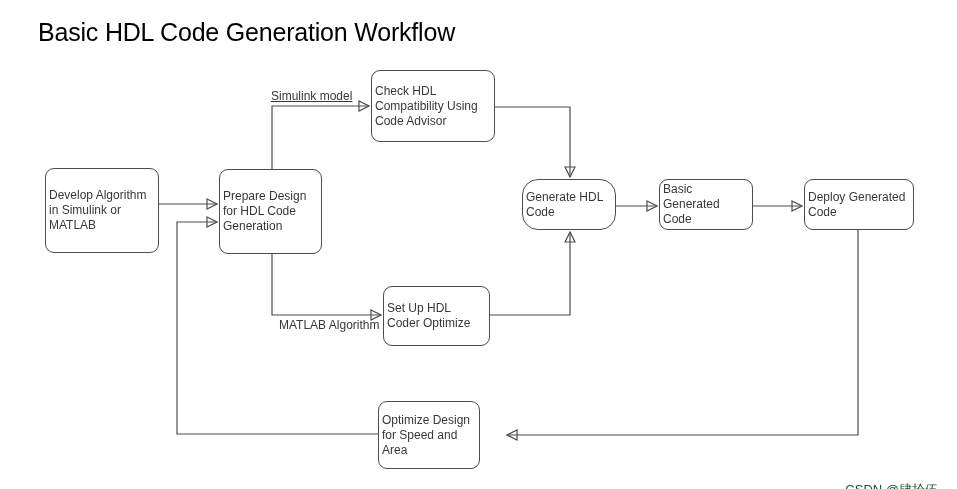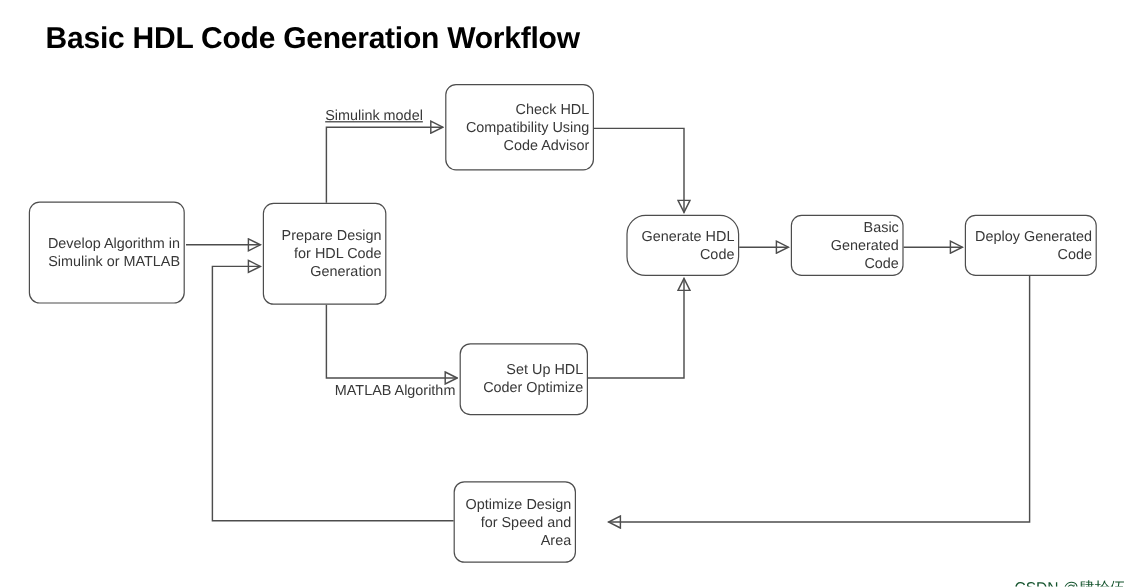--- a/index.html
+++ b/index.html
@@ -9,21 +9,21 @@
     height: 489px;
     background: #ffffff;
     overflow: hidden;
     font-family: "Liberation Sans", sans-serif;
   }
   #title {
     position: absolute;
     left: 38px;
     top: 18px;
     font-size: 25px;
-    font-weight: 700;
+    font-weight: 400;
     color: #000000;
     letter-spacing: -0.2px;
     white-space: nowrap;
   }
   #edges {
     position: absolute;
     left: 0; top: 0;
     width: 957px; height: 489px;
   }
   #edges path {
@@ -33,21 +33,21 @@
   }
   .node {
     position: absolute;
     box-sizing: border-box;
     background: #ffffff;
     border: 1px solid #4d4d4d;
     border-radius: 9px;
     display: flex;
     align-items: center;
     justify-content: center;
-    text-align: right;
+    text-align: left;
     font-size: 12px;
     line-height: 15px;
     color: #383838;
     padding: 2px 3px;
   }
   .edge-label {
     position: absolute;
     font-size: 12px;
     color: #383838;
     white-space: nowrap;
@@ -78,21 +78,21 @@
     <path d="M378,434 H177 V222 H217" marker-end="url(#arrow)"></path>
     <path d="M272,169 V106 H369" marker-end="url(#arrow)"></path>
     <path d="M495,107 H570 V177" marker-end="url(#arrow)"></path>
     <path d="M272,254 V315 H381" marker-end="url(#arrow)"></path>
     <path d="M490,315 H570 V232" marker-end="url(#arrow)"></path>
     <path d="M616,206 H657" marker-end="url(#arrow)"></path>
     <path d="M753,206 H802" marker-end="url(#arrow)"></path>
     <path d="M858,230 V435 H507" marker-end="url(#arrow)"></path>
   </svg>
 
-  <div class="node" style="left:24px;  top:168px; width:130px; height:85px;">Develop Algorithm in Simulink or MATLAB</div>
+  <div class="node" style="left:45px;  top:168px; width:114px; height:85px;">Develop Algorithm in Simulink or MATLAB</div>
 
   <div class="node" style="left:219px; top:169px; width:103px; height:85px;">Prepare Design for HDL Code Generation</div>
 
   <div class="node" style="left:371px; top:70px;  width:124px; height:72px;">Check HDL Compatibility Using Code Advisor</div>
 
   <div class="node" style="left:383px; top:286px; width:107px; height:60px;">Set Up HDL Coder Optimize</div>
 
   <div class="node" style="left:522px; top:179px; width:94px;  height:51px;border-radius:16px;">Generate HDL Code</div>
 
   <div class="node" style="left:659px; top:179px; width:94px;  height:51px;">Basic Generated Code</div>

